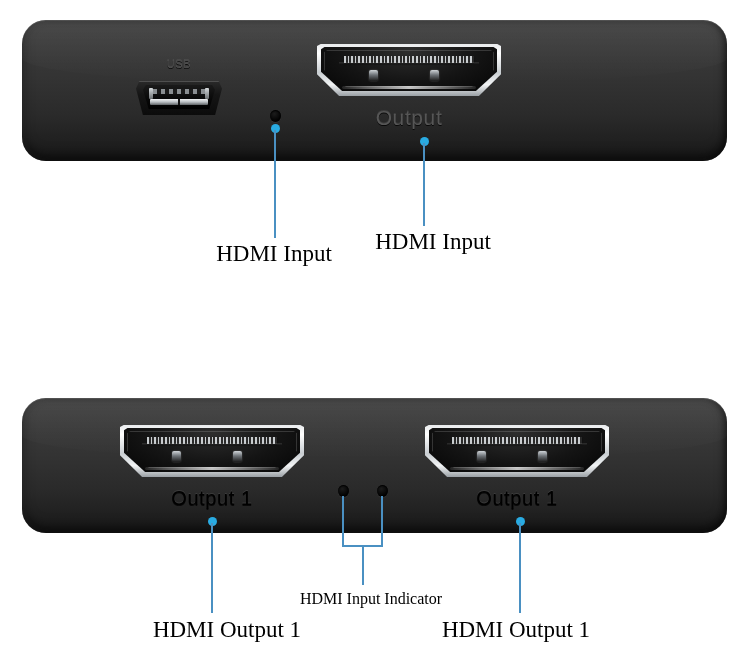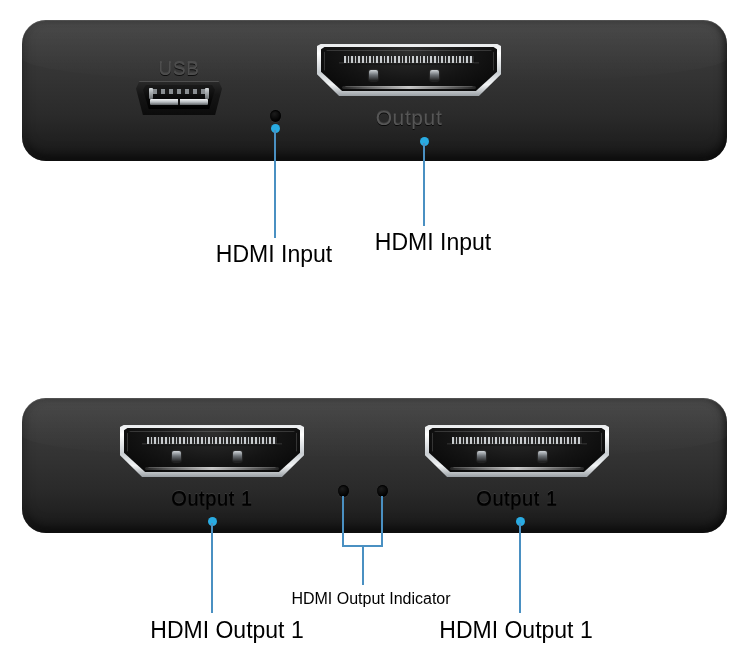--- a/index.html
+++ b/index.html
@@ -211,21 +211,21 @@
     font-family: "Liberation Sans", sans-serif;
     font-weight: 400;
     letter-spacing: 0.6px;
     text-align: center;
     white-space: nowrap;
     text-shadow:
       0 1px 0 rgba(0,0,0,0.75),
       0 -1px 0 rgba(255,255,255,0.09);
     user-select: none;
   }
-  .silk-usb    { font-size: 19px; color: #4e4e4e; }
+  .silk-usb    { font-size: 11px; color: #4e4e4e; }
   .silk-input  { font-size: 21px; color: #565656; }
   .silk-output { font-size: 20px; color: #000000; }
 
   
   .led {
     position: absolute;
     width: 11px;
     height: 12px;
     border-radius: 50%;
     background: radial-gradient(circle at 40% 32%, #1c1c1c 0%, #000000 70%);
@@ -249,21 +249,21 @@
   }
   .callout-line.h {
     height: 2px;
     width: auto;
   }
 
   
   .label {
     position: absolute;
     color: #000000;
-    font-family: Liberation Sans, sans-serif;
+    font-family: Liberation Serif, serif;
     font-weight: 400;
     white-space: nowrap;
     line-height: 1.26;
     user-select: none;
   }
   .label-lg  { font-size: 23px; }
   .label-sm  { font-size: 16px; }
   .label-center { text-align: center; transform: translateX(-50%); }
 </style>
 </head>
@@ -340,21 +340,21 @@
   <div class="silk silk-output" style="left:425px; top:487px; width:184px;">Output 1</div>
 
   <div class="led" style="left:338px; top:485px;"></div>
   <div class="led" style="left:377px; top:485px;"></div>
 
   <div class="callout-line" style="left:342px; top:496px; height:50px;"></div>
   <div class="callout-line" style="left:381px; top:496px; height:50px;"></div>
   <div class="callout-line h" style="left:342px; top:545px; width:41px; height:2px;"></div>
   <div class="callout-line" style="left:362px; top:545px; height:40px;"></div>
   <div class="label label-sm label-center" style="left:371px; top:589px;">
-    <div>HDMI Output Indicator</div>
+    <div>HDMI Input Indicator</div>
   </div>
 
   <div class="callout-dot" style="left:208px; top:517px;"></div>
   <div class="callout-line" style="left:211px; top:523px; height:90px;"></div>
   <div class="label label-lg label-center" style="left:227px; top:616px;">
     <div>HDMI Output 1</div>
   </div>
 
   <div class="callout-dot" style="left:516px; top:517px;"></div>
   <div class="callout-line" style="left:519px; top:523px; height:90px;"></div>

